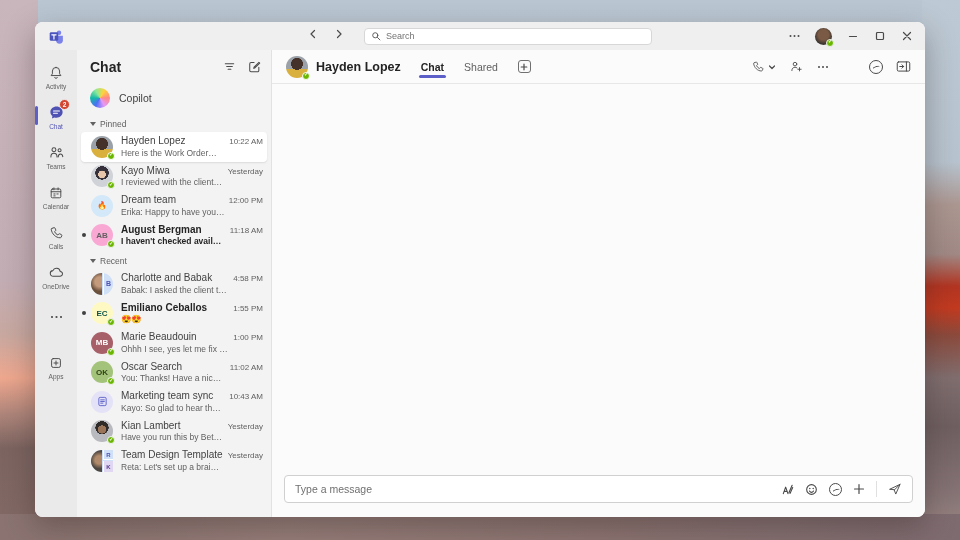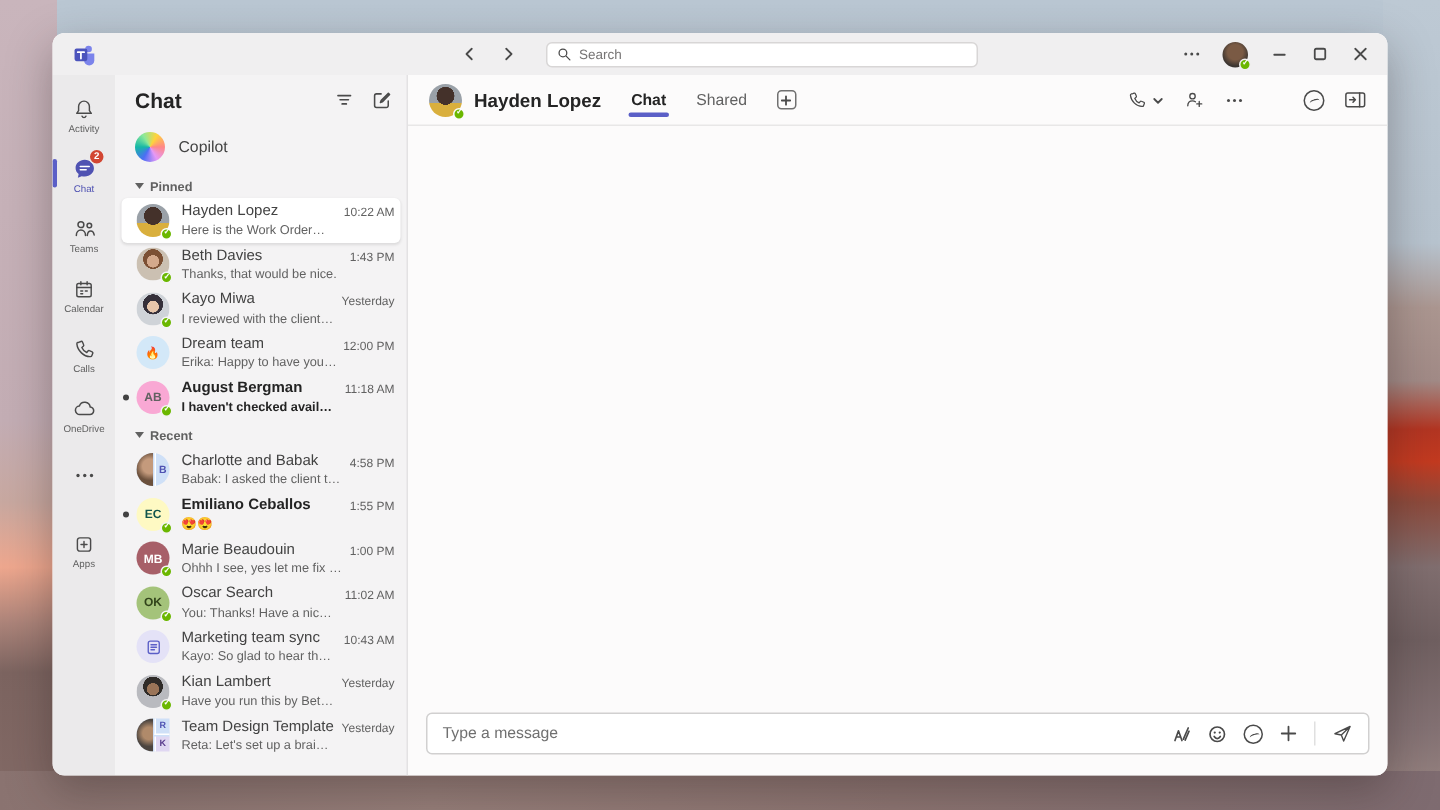--- a/index.html
+++ b/index.html
@@ -15,21 +15,21 @@
     background:linear-gradient(90deg,#8a7370,#977f7a 30%,#8d7572 62%,#7e6b70 100%); }
 
   .window { position:absolute; left:35px; top:22px; width:890px; height:495px;
     border-radius:8px; overflow:hidden; background:#fff;
     box-shadow:0 10px 30px rgba(40,30,30,.35); display:flex; flex-direction:column; }
 
   
   .titlebar { height:28px; flex:none; background:#f0eff0; position:relative;
     display:flex; align-items:center; justify-content:center; }
   .tb-logo { position:absolute; left:13px; top:6px; width:17px; height:17px; }
-  .tb-center { display:flex; align-items:center; gap:10px; }
+  .tb-center { display:flex; align-items:flex-start; gap:10px; }
   .tb-nav { display:flex; gap:14px; margin-right:8px; }
   .tb-navbtn { width:12px; height:12px; display:flex; align-items:center; cursor:pointer; }
   .searchbox { width:288px; height:17px; background:#fff; border:1px solid #d8d6d6;
     border-radius:4px; display:flex; align-items:center; padding:0 6px; gap:5px; }
   .searchbox input { border:none; outline:none; flex:1; font-size:9px; color:#424242;
     font-family:"Liberation Sans",sans-serif; background:transparent; }
   .searchbox input::placeholder { color:#767474; }
   .tb-right { position:absolute; right:12px; top:0; height:28px; display:flex;
     align-items:center; gap:15px; }
   .tb-avatar { width:17px; height:17px; border-radius:50%; position:relative;
@@ -64,21 +64,21 @@
   .cl-hicon { cursor:pointer; display:flex; }
   .copilot-row { height:30px; display:flex; align-items:center; gap:9px;
     padding:0 13px; cursor:pointer;text-align:center; }
   .copilot-logo { width:20px; height:20px; border-radius:50%;
     background:conic-gradient(from 210deg,#4c6ef5,#15b8a6,#8ce99a,#ffd43b,#ff8787,#e599f7,#4c6ef5); }
   .copilot-label { font-size:10.5px; color:#424242; }
   .sect { height:17px; display:flex; align-items:center; gap:4px; padding:0 13px;
     cursor:pointer; margin-top:2px; }
   .sect .car { width:0; height:0; border-left:3px solid transparent;
     border-right:3px solid transparent; border-top:4px solid #616161; }
-  .sect .slbl { font-size:8.5px; color:#616161;font-weight:bold; }
+  .sect .slbl { font-size:8.5px; color:#616161; }
 
   .row { display:flex; align-items:center; height:29.5px; padding:0 8px 0 14px;
     position:relative; cursor:pointer; }
   .row .avatar { width:22px; height:22px; border-radius:50%; position:relative;
     flex:none; margin-right:8px; display:flex; align-items:center; justify-content:center;
     font-size:8px; font-weight:bold; overflow:visible; }
   .row .texts { flex:1; min-width:0; }
   .row .name { font-size:10px; color:#424242; line-height:1.25; white-space:nowrap;
     overflow:hidden; text-overflow:ellipsis; }
   .row .preview { font-size:8.5px; color:#616161; line-height:1.2; white-space:nowrap;
@@ -326,30 +326,20 @@
         <span class="avatar av-hayden">
             <span class="presence"></span>
           </span>
         <span class="texts">
           <span class="name" style="display:block">Hayden Lopez</span>
           <span class="preview" style="display:block">Here is the Work Order…</span>
         </span>
         <span class="time">10:22 AM</span>
       </div>
 
-      <div class="row">
-        <span class="avatar av-beth">
-            <span class="presence"></span>
-          </span>
-        <span class="texts">
-          <span class="name" style="display:block">Beth Davies</span>
-          <span class="preview" style="display:block">Thanks, that would be nice.</span>
-        </span>
-        <span class="time">1:43 PM</span>
-      </div>
 
       <div class="row">
         <span class="avatar av-kayo">
             <span class="presence"></span>
           </span>
         <span class="texts">
           <span class="name" style="display:block">Kayo Miwa</span>
           <span class="preview" style="display:block">I reviewed with the client on Th…</span>
         </span>
         <span class="time">Yesterday</span>

